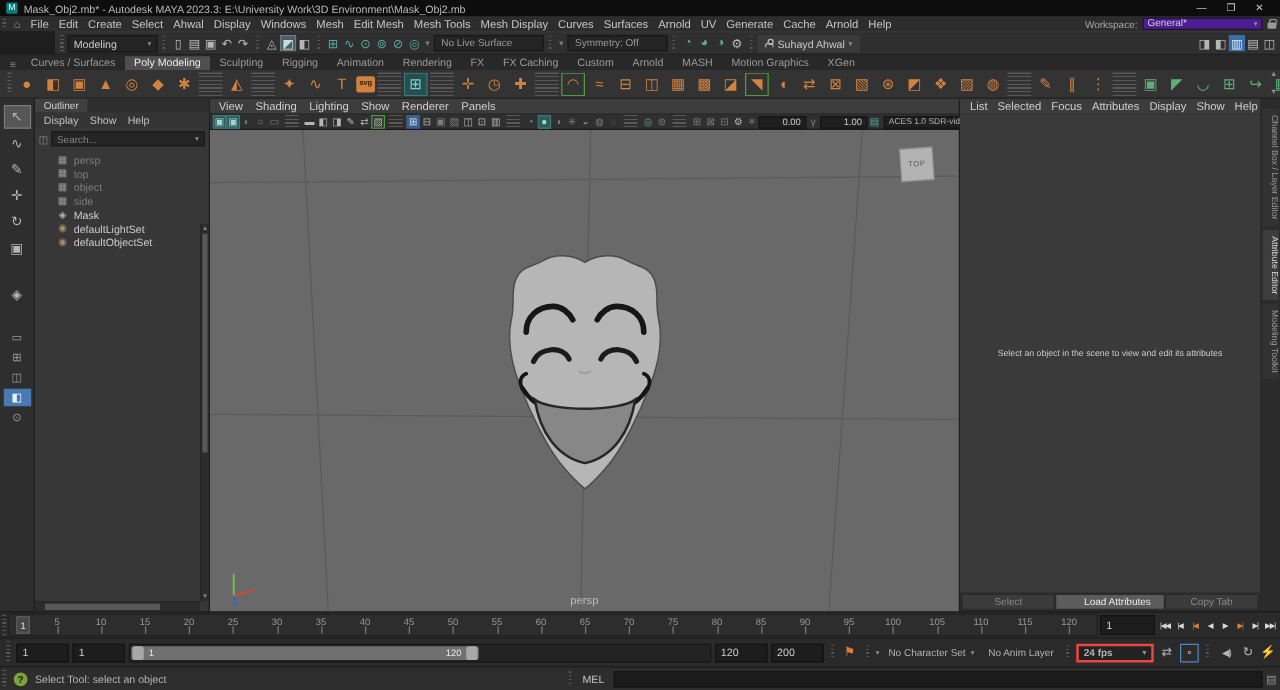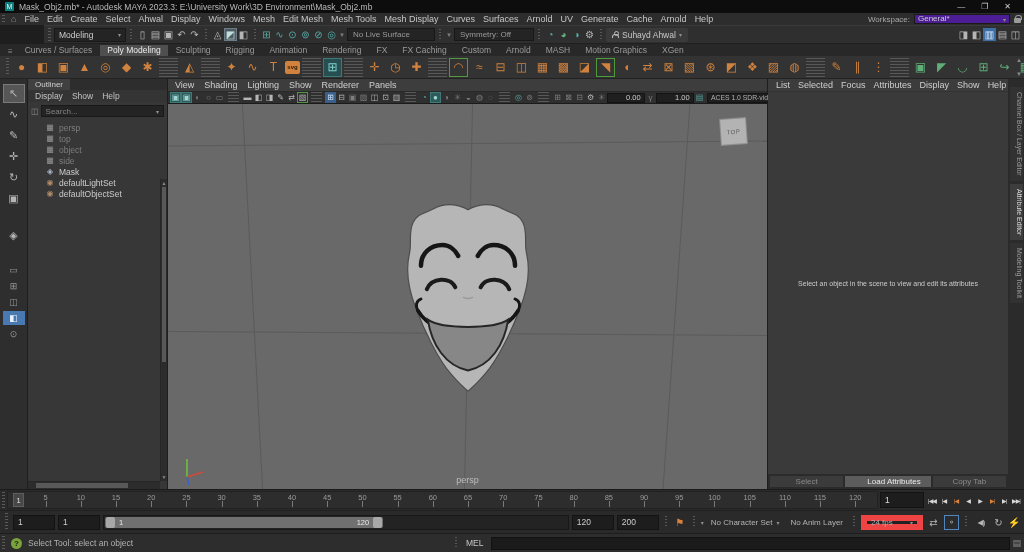--- a/index.html
+++ b/index.html
@@ -133,21 +133,21 @@
 
   
   .rangeslider { height:23px; background:#2a2a2a; border-top:1px solid #202020; display:flex; align-items:center; gap:3px; padding:0 3px; flex:none; font-size:8px; }
   .rs-field { width:42px; height:15px; background:#1d1d1d; border:1px solid #131313; color:#cccccc; font-size:8.5px; display:flex; align-items:center; padding:0 4px; flex:none; }
   .range-outer { flex:1; height:15px; background:#232323; border:1px solid #181818; position:relative; }
   .range-inner { position:absolute; left:1px; top:1px; bottom:1px; width:60%; background:#707070; border-radius:2px; display:flex; align-items:center; color:#e8e8e8; font-size:7.5px; }
   .handle { width:9px; height:11px; background:#a8a8a8; border-radius:2px; margin:0 1px; flex:none; }
   .range-inner .lbl { padding:0 3px; }
   .range-inner .mid { flex:1; }
   .combo { height:15px; display:flex; align-items:center; gap:4px; padding:0 4px; color:#b2b2b2; font-size:8px; flex:none; white-space:nowrap; }
-  .combo.boxed { background:#222222; border:6px solid #ef4444; }
+  .combo.boxed { background:#222222; border:2px solid #ef4444;font-weight:bold; }
   .caret { font-size:6px; color:#8e8e8e; }
   .key-ic { color:#d8813a; font-size:10px; width:14px; text-align:center; }
   .autokey { width:15px; height:15px; border:1px solid #4f86c0; background:#2b2b2b; display:flex; align-items:center; justify-content:center; color:#b5b5b5; font-size:8px; flex:none; }
 
   
   .bottombar { height:19px; background:#2d2d2d; border-top:1px solid #1d1d1d; display:flex; align-items:center; flex:none; }
   .help-zone { width:445px; display:flex; align-items:center; flex:none; }
   .help-icon { width:11px; height:11px; border-radius:50%; background:#7aa33c; color:#16200a; font-size:8px; font-weight:bold; display:flex; align-items:center; justify-content:center; margin:0 6px 0 4px; flex:none; }
   .help-text { font-size:8.5px; color:#b2b2b2; white-space:nowrap; }
   .mel-label { font-size:8.5px; color:#c6c6c6; padding:0 8px 0 6px; flex:none; }

